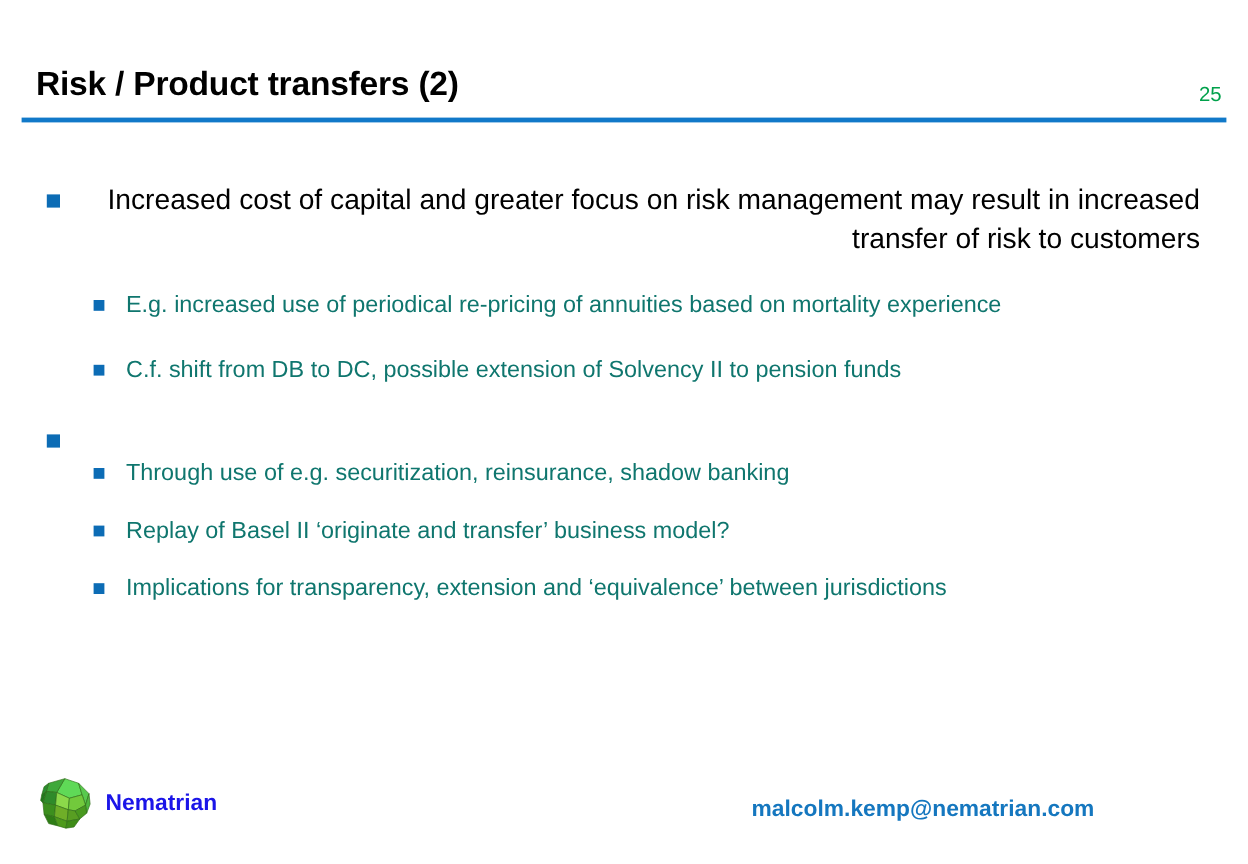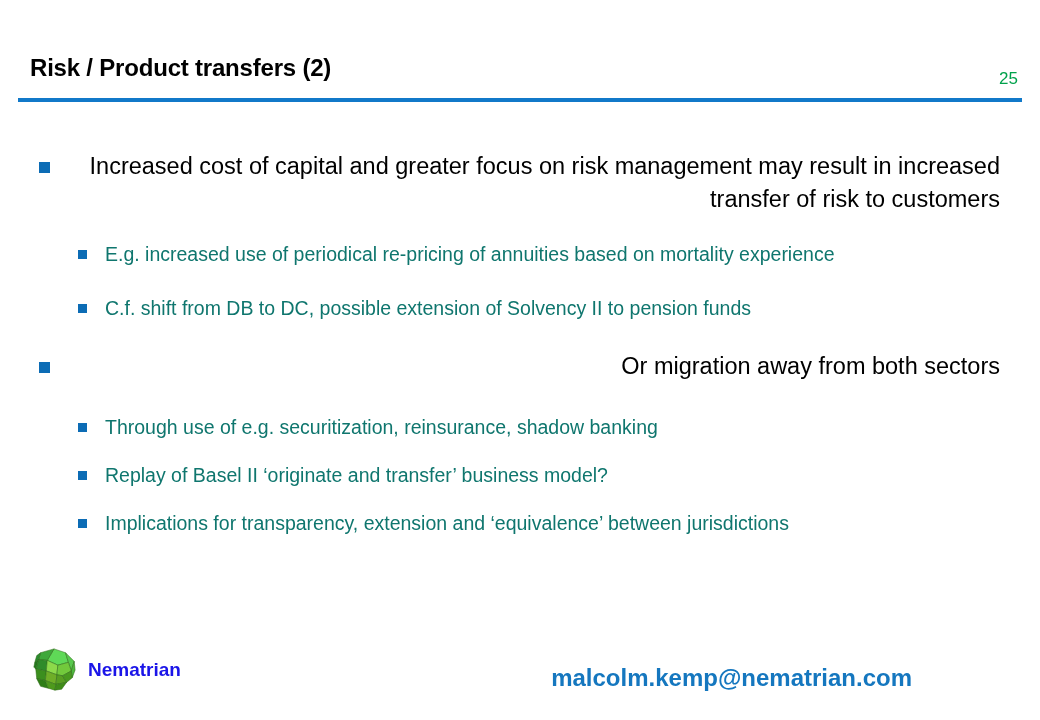--- a/index.html
+++ b/index.html
@@ -21,21 +21,21 @@
     position: absolute;
     left: 0;
     top: 0;
     width: 1040px;
     height: 104px;
   }
   #slide-title {
     position: absolute;
     left: 30px;
     top: 54px;
-    font-size: 24px;
+    font-size: 28px;
     font-weight: bold;
     letter-spacing: -0.2px;
     color: #000000;
     white-space: nowrap;
   }
   #page-number {
     position: absolute;
     right: 22px;
     top: 69px;
     font-size: 17px;
@@ -131,21 +131,21 @@
     margin-left: 10px;
     font-size: 19px;
     font-weight: bold;
     color: #1B15E8;
     white-space: nowrap;
   }
   #contact-email {
     position: absolute;
     right: 23px;
     top: 36px;
-    font-size: 24px;
+    font-size: 19px;
     font-weight: bold;
     color: #1577BF;
     white-space: nowrap;
   }
 </style>
 </head>
 <body>
 
 <div id="header">
   <div id="slide-title">Risk / Product transfers (2)</div>
@@ -171,21 +171,20 @@
 
   <div class="bullet-row lvl2">
     <span class="marker"></span>
     <span>C.f. shift from DB to DC, possible extension of Solvency II to pension funds</span>
   </div>
 
   <div class="gap-28"></div>
 
   <div class="bullet-row lvl1">
     <span class="marker"></span>
-    <span>Or migration away from both sectors</span>
   </div>
 
   <div class="gap-30"></div>
 
   <div class="bullet-row lvl2">
     <span class="marker"></span>
     <span>Through use of e.g. securitization, reinsurance, shadow banking</span>
   </div>
 
   <div class="gap-20"></div>

